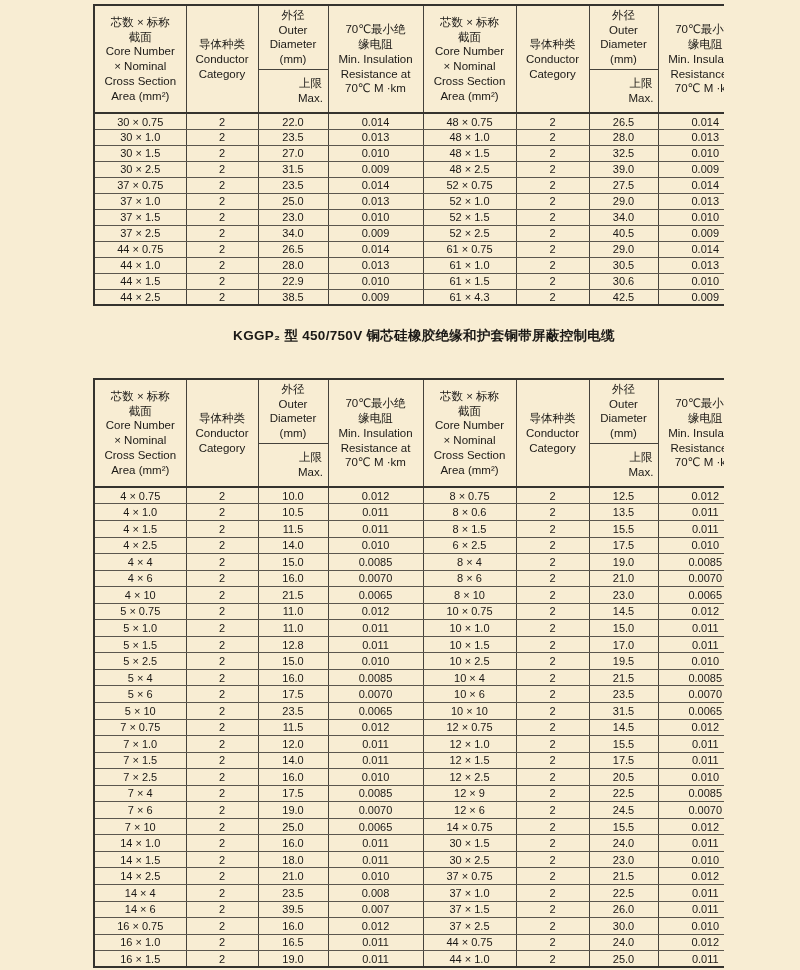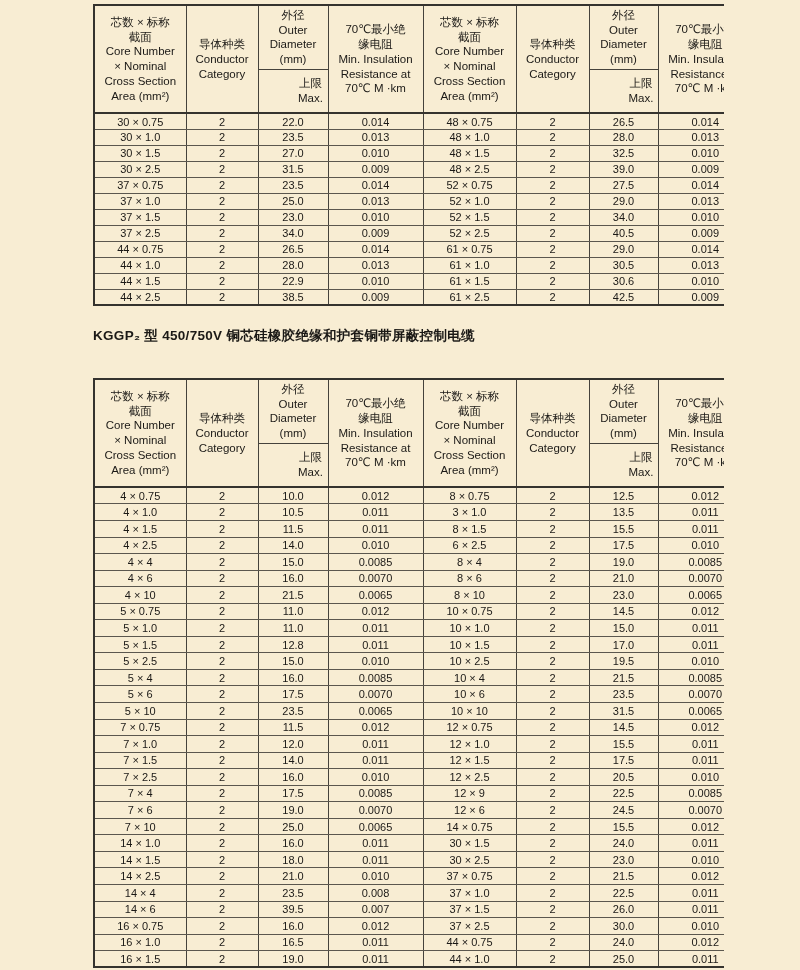--- a/index.html
+++ b/index.html
@@ -49,21 +49,21 @@
     border-bottom: 1.1px solid #5b574e;
     padding: 0 2px;
   }
   .t1 td { height: 16px; }
   .t2 td { height: 16.55px; }
   .section-title {
     position: absolute;
     left: 93px;
     top: 326px;
     width: 662px;
-    text-align: left;
+    text-align: center;
   }
   .section-title .zh {
     font-size: 13.5px;
     font-weight: bold;
     line-height: 19px;
     letter-spacing: 0.3px;
   }
   .section-title .en {
     font-size: 12.5px;
     font-weight: bold;
@@ -241,21 +241,21 @@
           <td>61 × 1.5</td>
           <td>2</td>
           <td>30.6</td>
           <td>0.010</td>
         </tr>
         <tr>
           <td>44 × 2.5</td>
           <td>2</td>
           <td>38.5</td>
           <td>0.009</td>
-          <td>61 × 2.5</td>
+          <td>61 × 4.3</td>
           <td>2</td>
           <td>42.5</td>
           <td>0.009</td>
         </tr>
       </tbody>
   </table>
 
   <div class="section-title">
     <div class="zh">KGGP₂ 型 450/750V 铜芯硅橡胶绝缘和护套铜带屏蔽控制电缆</div>
   </div>
@@ -326,21 +326,21 @@
           <td>8 × 0.75</td>
           <td>2</td>
           <td>12.5</td>
           <td>0.012</td>
         </tr>
         <tr>
           <td>4 × 1.0</td>
           <td>2</td>
           <td>10.5</td>
           <td>0.011</td>
-          <td>3 × 1.0</td>
+          <td>8 × 0.6</td>
           <td>2</td>
           <td>13.5</td>
           <td>0.011</td>
         </tr>
         <tr>
           <td>4 × 1.5</td>
           <td>2</td>
           <td>11.5</td>
           <td>0.011</td>
           <td>8 × 1.5</td>

